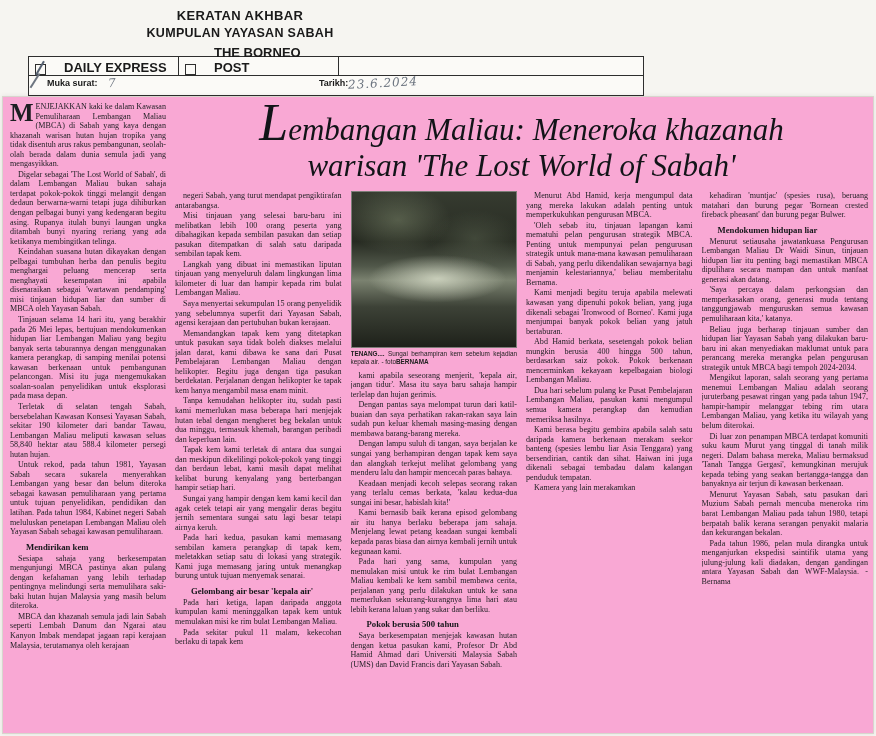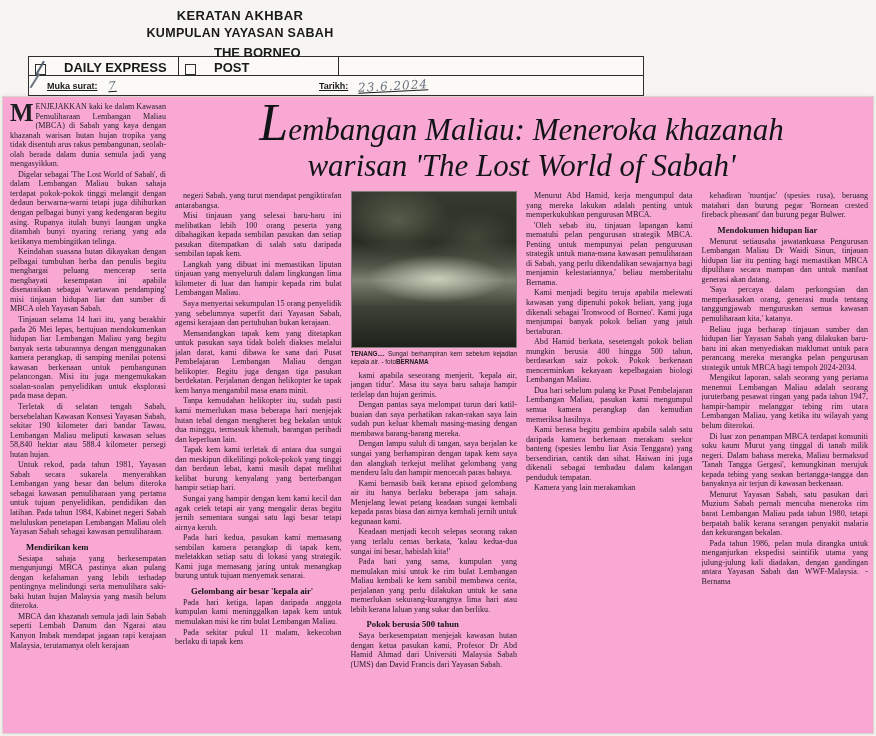--- a/index.html
+++ b/index.html
@@ -29,23 +29,23 @@
   .ptcell{
     display:flex;align-items:flex-end;gap:18px;padding:0 6px;
     border-right:1px solid #2e2e2e;font-size:13px;font-weight:bold;box-sizing:border-box;
   }
   .ptcell.c1{width:150px;}
   .ptcell.c2{width:160px;}
   .ptcell.c3{width:150px;}
   .ptcell.c4{flex:1;border-right:none;}
   .checkbox{position:relative;width:9px;height:9px;border:1px solid #2e2e2e;flex:none;}
   .tick{position:absolute;left:3px;top:-5px;width:1.5px;height:16px;background:#556070;transform:rotate(30deg);}
-  .ptrow2{display:flex;height:19px;align-items:center;font-size:9px;font-weight:bold;position:relative;text-decoration:underline;}
+  .ptrow2{display:flex;height:19px;align-items:flex-start;font-size:9px;font-weight:bold;position:relative;}
   .pt-half1{width:290px;padding-left:18px;display:flex;align-items:center;gap:10px;box-sizing:border-box;}
-  .pt-half2{flex:1;display:flex;align-items:center;gap:10px;}
+  .pt-half2{flex:1;display:flex;align-items:center;gap:0;}
   .handwritten{
     font-family:"DejaVu Serif",serif;font-style:italic;font-weight:normal;
     color:#6d7580;font-size:12px;transform:rotate(-3deg);letter-spacing:1px;
   }
   .row2-tick{position:absolute;left:5px;top:-4px;width:1.5px;height:17px;background:#6d7580;transform:rotate(32deg);}
 
   
   .article{
     position:absolute;top:96px;left:2px;width:872px;height:638px;
     background:#f9a8d4;border:1px solid #d8d5cd;box-shadow:0 0 5px rgba(0,0,0,.08);
@@ -162,22 +162,22 @@
           </div>
         <div class="col">
           <div class="photo"></div>
           <div class="caption">
             <span class="cap-bold">TENANG....</span><span> Sungai berhampiran kem sebelum kejadian kepala air. - foto</span><span class="cap-bold">BERNAMA</span>
           </div>
           <div>
               <p class="para">kami apabila seseorang menjerit, 'kepala air, jangan tidur'. Masa itu saya baru sahaja hampir terlelap dan hujan gerimis.</p>
               <p class="para">Dengan pantas saya melompat turun dari katil-buaian dan saya perhatikan rakan-rakan saya lain sudah pun keluar khemah masing-masing dengan membawa barang-barang mereka.</p>
               <p class="para">Dengan lampu suluh di tangan, saya berjalan ke sungai yang berhampiran dengan tapak kem saya dan alangkah terkejut melihat gelombang yang menderu lalu dan hampir mencecah paras bahaya.</p>
+              <p class="para">Keadaan menjadi kecoh selepas seorang rakan yang terlalu cemas berkata, 'kalau kedua-dua sungai ini besar, habislah kita!'</p>
               <p class="para">Kami bernasib baik kerana episod gelombang air itu hanya berlaku beberapa jam sahaja. Menjelang lewat petang keadaan sungai kembali kepada paras biasa dan airnya kembali jernih untuk kegunaan kami.</p>
-              <p class="para">Keadaan menjadi kecoh selepas seorang rakan yang terlalu cemas berkata, 'kalau kedua-dua sungai ini besar, habislah kita!'</p>
               <p class="para">Pada hari yang sama, kumpulan yang memulakan misi untuk ke rim bulat Lembangan Maliau kembali ke kem sambil membawa cerita, perjalanan yang perlu dilakukan untuk ke sana memerlukan sekurang-kurangnya lima hari atau lebih kerana laluan yang sukar dan berliku.</p>
               <div class="subhead">Pokok berusia 500 tahun</div>
               <p class="para">Saya berkesempatan menjejak kawasan hutan dengan ketua pasukan kami, Profesor Dr Abd Hamid Ahmad dari Universiti Malaysia Sabah (UMS) dan David Francis dari Yayasan Sabah.</p>
             </div>
         </div>
         <div class="col">
             <p class="para">Menurut Abd Hamid, kerja mengumpul data yang mereka lakukan adalah penting untuk memperkukuhkan pengurusan MBCA.</p>
             <p class="para">'Oleh sebab itu, tinjauan lapangan kami mematuhi pelan pengurusan strategik MBCA. Penting untuk mempunyai pelan pengurusan strategik untuk mana-mana kawasan pemuliharaan di Sabah, yang perlu dikendalikan sewajarnya bagi menjamin kelestariannya,' beliau memberitahu Bernama.</p>
             <p class="para">Kami menjadi begitu teruja apabila melewati kawasan yang dipenuhi pokok belian, yang juga dikenali sebagai 'Ironwood of Borneo'. Kami juga menjumpai banyak pokok belian yang jatuh bertaburan.</p>
             <p class="para">Abd Hamid berkata, sesetengah pokok belian mungkin berusia 400 hingga 500 tahun, berdasarkan saiz pokok. Pokok berkenaan mencerminkan kekayaan kepelbagaian biologi Lembangan Maliau.</p>

